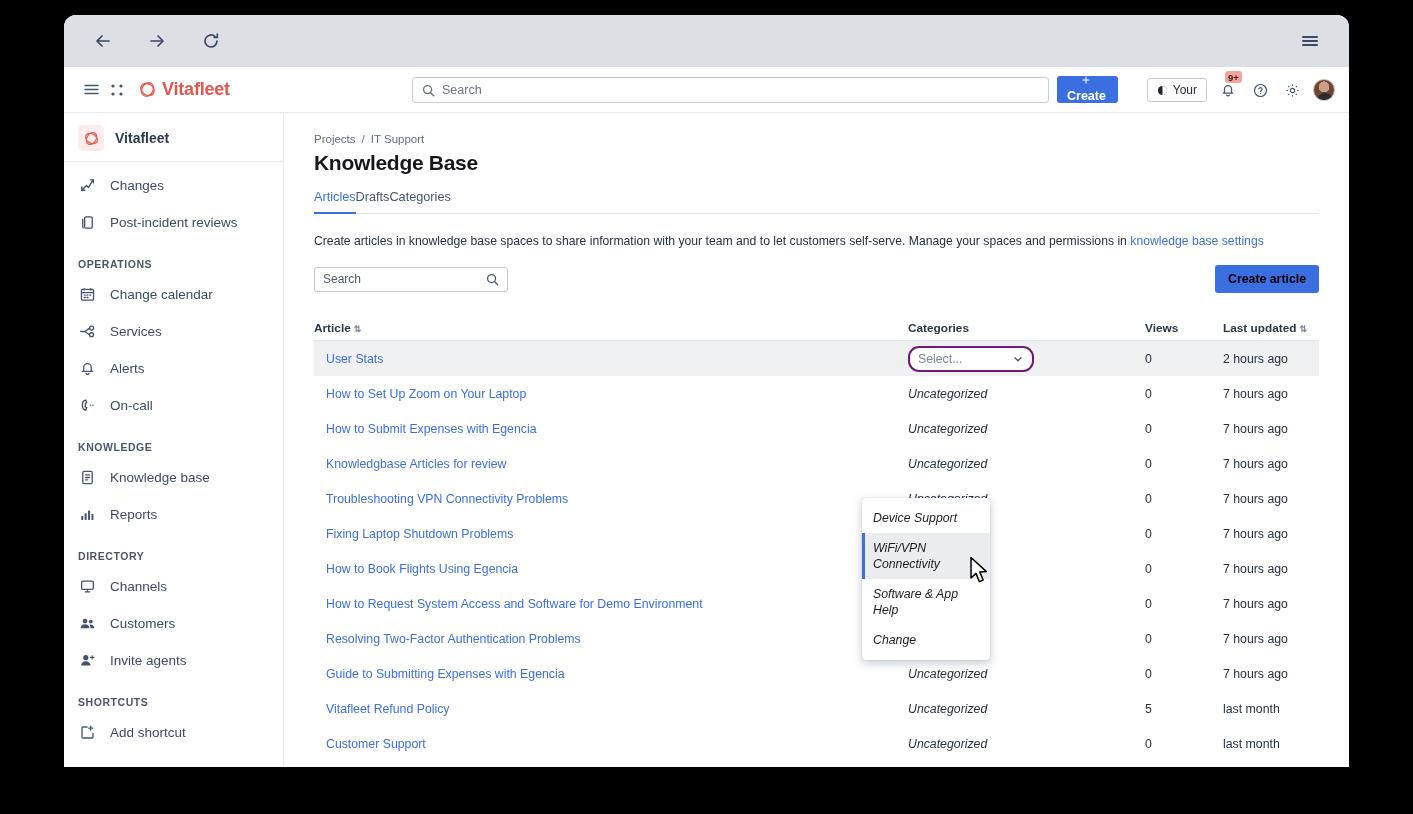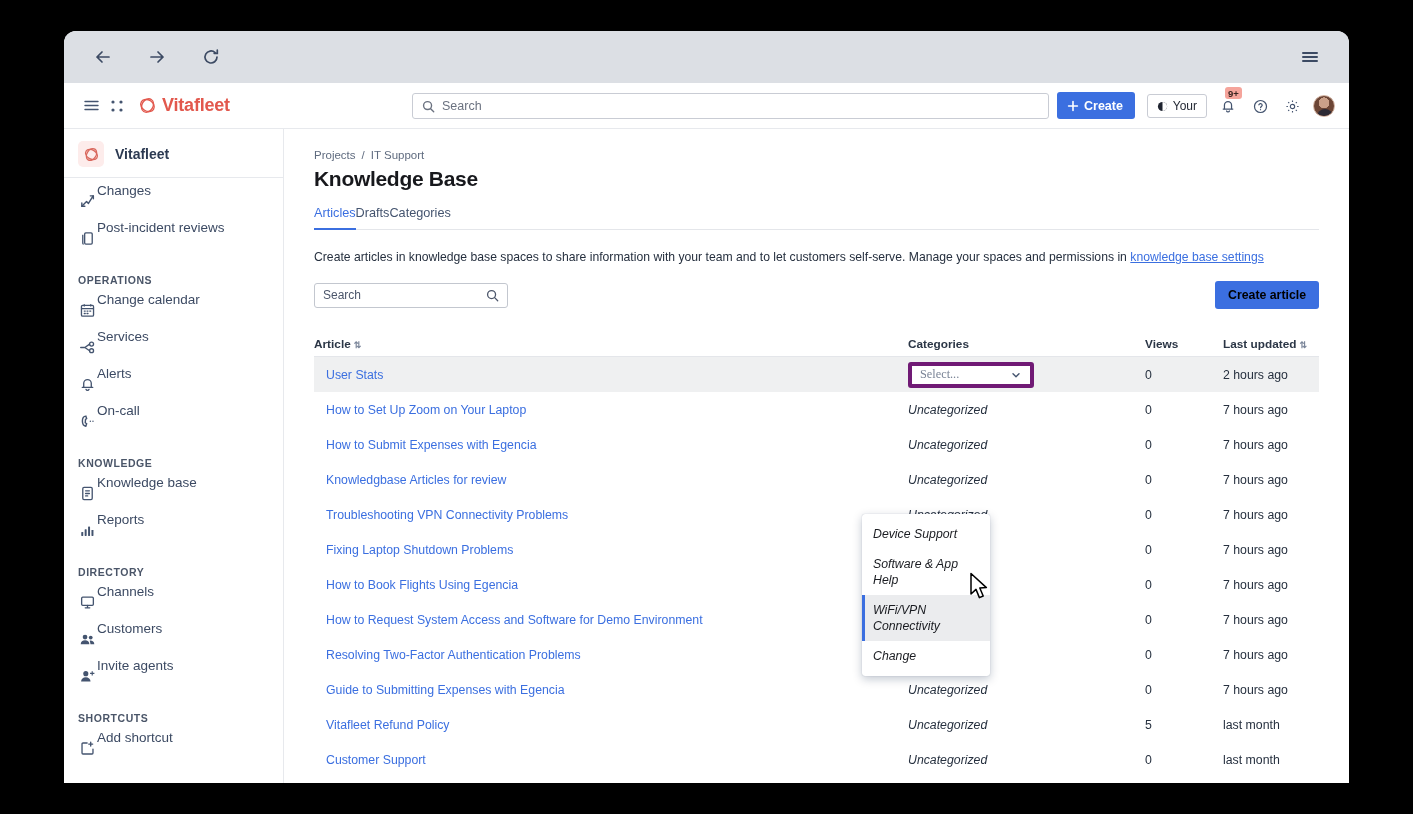--- a/index.html
+++ b/index.html
@@ -5,21 +5,21 @@
   * { box-sizing: border-box; margin: 0; padding: 0; }
   html, body {
     width: 1413px; height: 814px;
     background: #000;
     font-family: "Liberation Sans", sans-serif;
     overflow: hidden;
   }
 
   #window {
     position: absolute;
-    left: 64px; top: 31px;
+    left: 64px; top: 15px;
     width: 1285px; height: 752px;
     background: #fff;
     border-radius: 12px 12px 0 0;
     overflow: hidden;
     box-shadow: 0 2px 18px rgba(0,0,0,.35);
   }
 
   
   #chrome {
     height: 52px;
@@ -80,20 +80,21 @@
   #hdr-search-text { font-size: 12.5px; color: #6b7280; }
   #create-btn {
     position: absolute; left: 993px; top: 95px;
     height: 27px;
     background: #3b6fe0; color: #fff;
     border-radius: 3px;
     display: flex; align-items: center; gap: 5px;
     padding: 0 12px 0 10px;
     font-size: 12.5px; font-weight: bold;
     cursor: pointer;
+    flex-direction: column;
   }
   #hdr-right {
     position: absolute; right: 14px; top: 0; height: 46px;
     display: flex; align-items: center; gap: 10px;
   }
   #chat-btn {
     height: 24px; border: 1px solid #c9ccd4; border-radius: 3px;
     display: flex; align-items: center; gap: 5px;
     padding: 0 9px; font-size: 12px; color: #1f2430;
     cursor: pointer; background: #fff;
@@ -143,21 +144,21 @@
   }
   #space-logo {
     width: 26px; height: 26px; border-radius: 5px;
     background: #fdeceb;
     display: flex; align-items: center; justify-content: center;
     flex-shrink: 0;
   }
   #space-name { font-size: 14px; font-weight: bold; color: #2c3a52; }
 
   .nav-item {
-    display: flex; 
+    display: flex; align-items: center; gap: 13px;
     height: 37px; padding: 0 14px;
     cursor: pointer;
     color: #3c4a63;
   }
   .nav-item .ni-icon {
     width: 19px; display:flex; align-items:center; justify-content:center;
     flex-shrink: 0; color: #44546f;
   }
   .nav-item .ni-label { font-size: 13.5px; color: #3c4a63; }
   .nav-group {
@@ -174,21 +175,21 @@
 
   #tabs { display: flex; margin-top: 15px; border-bottom: 1px solid #e4e6ea; }
   .tab {
     font-size: 12.7px; color: #44546f; padding-bottom: 8px;
     cursor: pointer; border-bottom: 2px solid transparent;
     margin-bottom: -1px;
   }
   .tab.active { color: #3b6fe0; border-bottom-color: #3b6fe0; font-weight: normal; }
 
   #intro { font-size: 12.2px; color: #26303f; margin-top: 20px; }
-  #intro a { color: #3b6fe0; text-decoration: underline; cursor: pointer; }
+  #intro a { color: #3b6fe0; cursor: pointer; }
 
   #toolbar { display: flex; align-items: center; margin-top: 17px; }
   #list-search {
     width: 194px; height: 25px;
     border: 1px solid #c3c7cf; border-radius: 3px;
     display: flex; align-items: center; justify-content: space-between;
     padding: 0 8px; background: #fff; cursor: text;
   }
   #list-search span { font-size: 12px; color: #4c566b; }
   #create-article-btn {
@@ -210,24 +211,24 @@
   .cell-updated { flex: 1; }
   .art-link { color: #3b6fe0; cursor: pointer; margin-left: 12px; }
   .cat-uncat { font-style: italic; color: #26303f; }
   .views-val, .upd-val { color: #26303f; }
   .sort-caret { display:inline-block; margin-left:3px; color:#7a8599; font-size:9px; line-height:1;}
   .row-selected { background: #eff0f1; }
 
   
   #cat-select {
     width: 126px; height: 26px;
-    border: 4px solid #701a75; border-radius: 3px;
+    border: 2px solid #701a75; border-radius: 11px;
     background: #fff;
     display: flex; align-items: center; justify-content: space-between;
-    padding: 0 8px; cursor: pointer; font-family: Liberation Serif, serif;
+    padding: 0 8px; cursor: pointer;
   }
   #cat-select span { font-size: 12.3px; color: #7a8496; }
   #dropdown {
     position: absolute;
     left: 578px; top: 385px;
     width: 128px;
     background: #fff;
     border-radius: 3px;
     box-shadow: 0 3px 10px rgba(9,30,66,.25), 0 0 1px rgba(9,30,66,.3);
     padding: 5px 0;
@@ -611,22 +612,22 @@
               <div class="cell cell-article"><span class="art-link">Customer Support</span></div>
               <div class="cell cell-cat"><span class="cat-uncat">Uncategorized</span></div>
               <div class="cell cell-views views-val">0</div>
               <div class="cell cell-updated upd-val">last month</div>
             </div>
           </div>
       </div>
 
       <div id="dropdown">
           <div class="dd-item">Device Support</div>
+          <div class="dd-item focused">WiFi/VPN Connectivity</div>
           <div class="dd-item">Software &amp; App Help</div>
-          <div class="dd-item focused">WiFi/VPN Connectivity</div>
           <div class="dd-item">Change</div>
         </div>
 
       <div id="cursor">
         <svg width="22" height="30" viewBox="0 0 22 30">
           <path d="M2 1.5 L2 22 L7 17.4 L10.4 25.6 L14.2 24 L10.8 16 L17.4 15.6 Z" fill="#fff" stroke="#000" stroke-width="1.5" stroke-linejoin="round"></path>
         </svg>
       </div>
     </div>
   </div>

